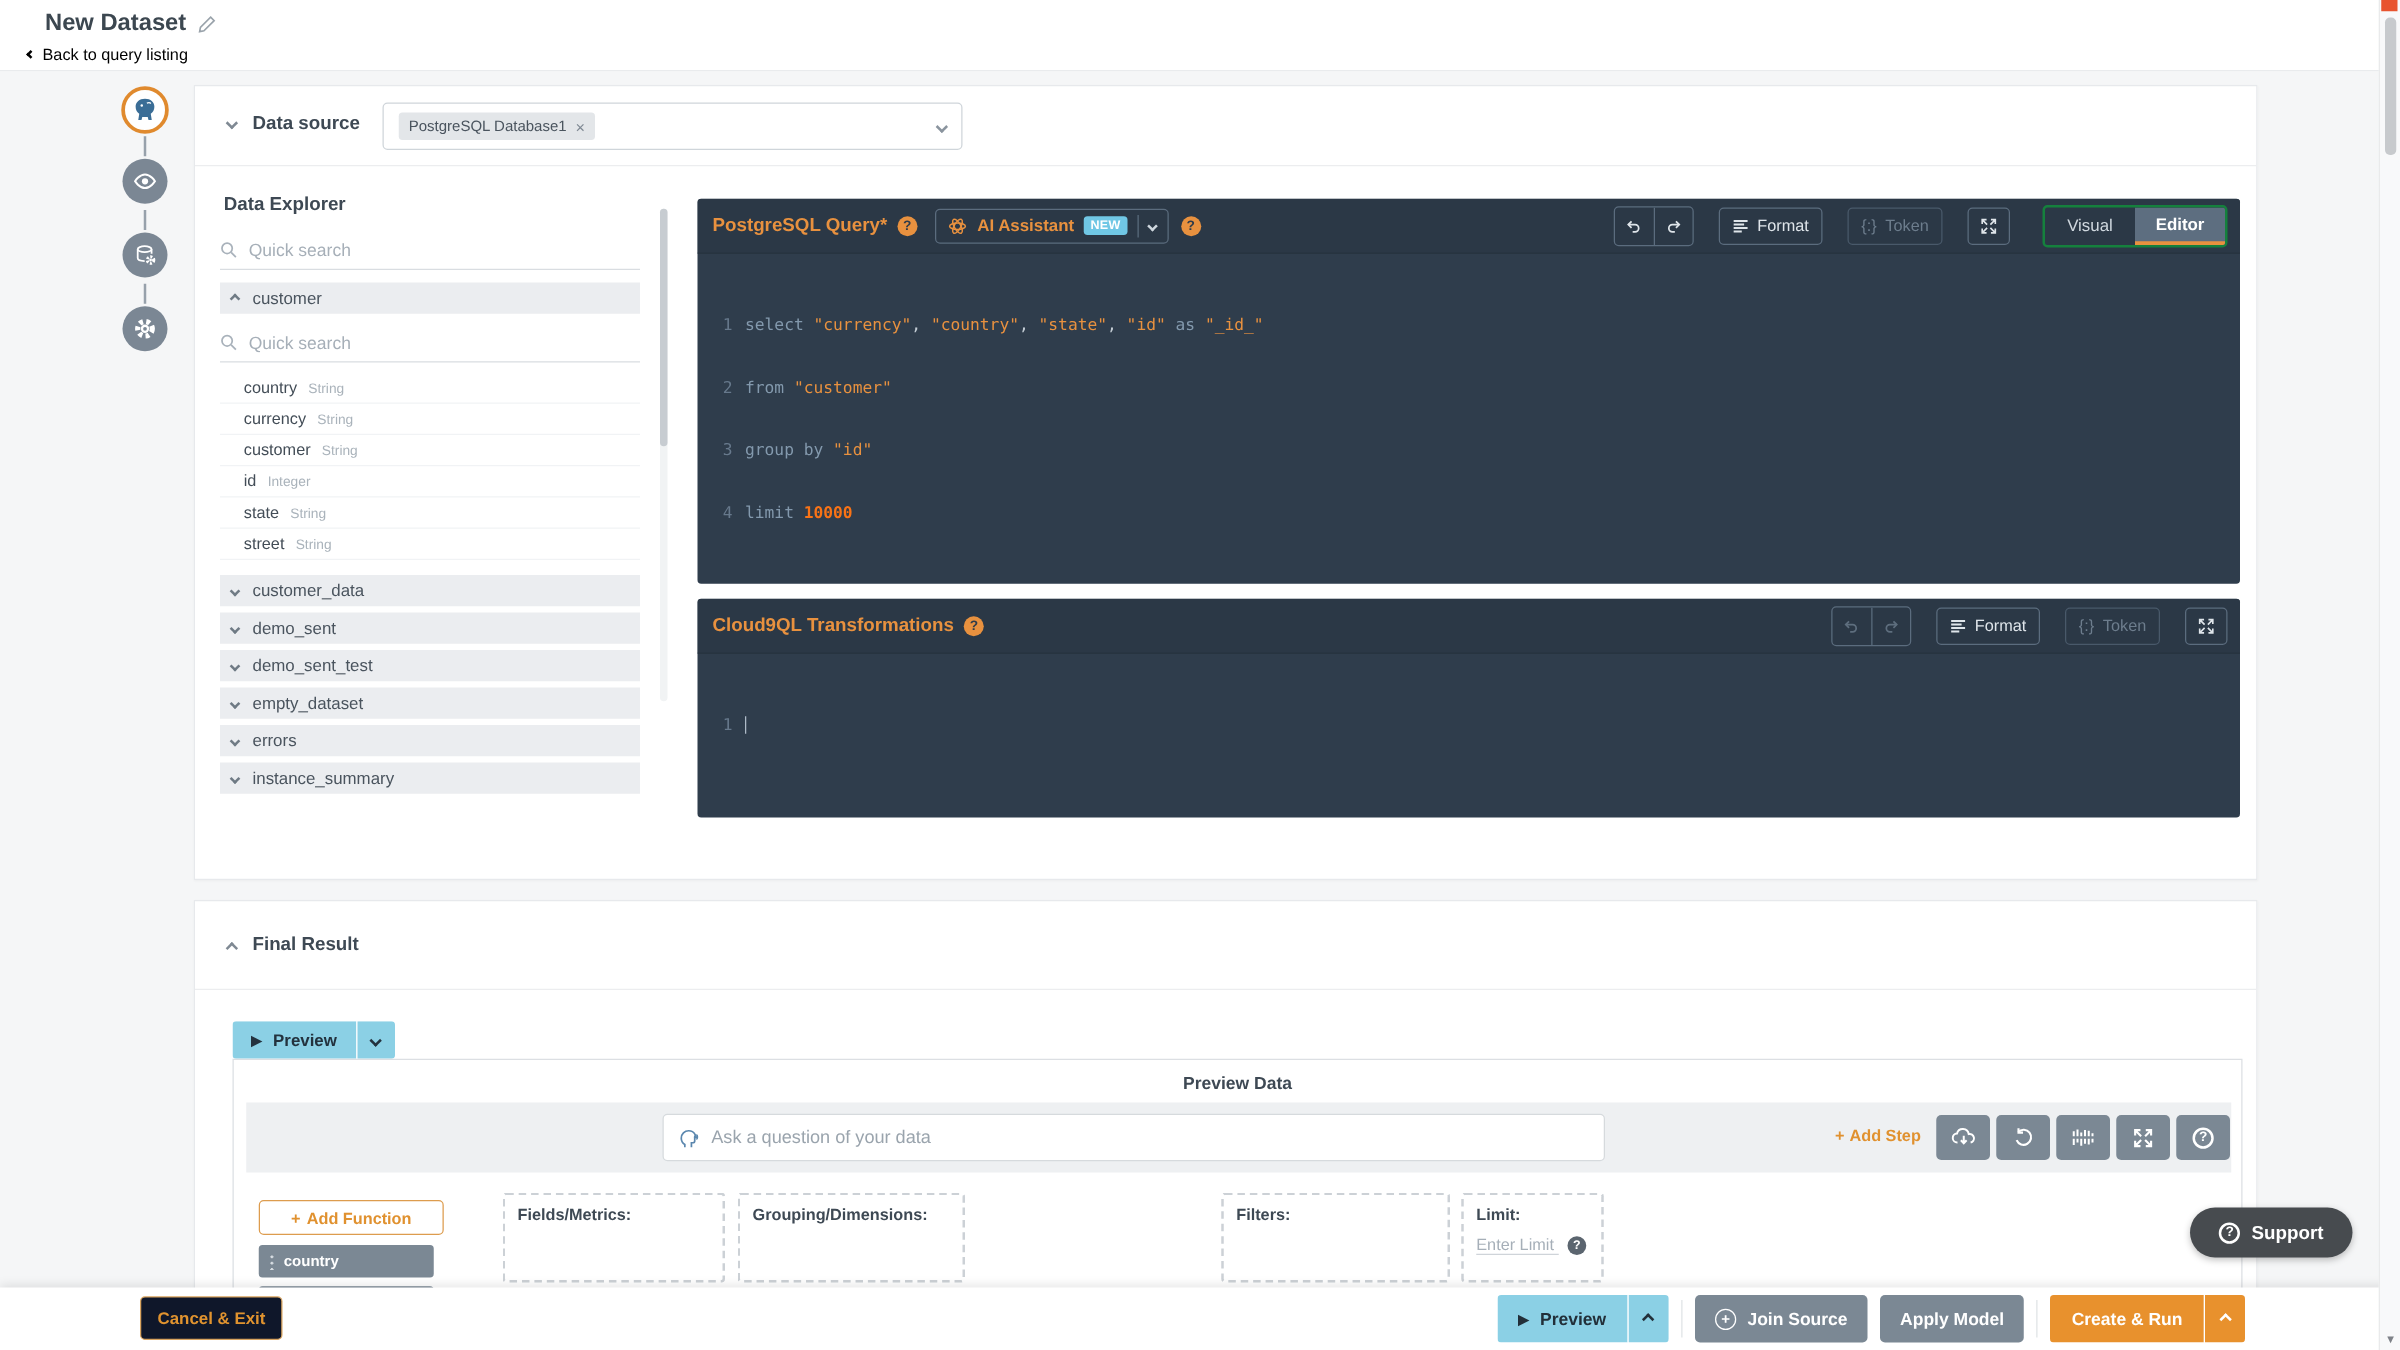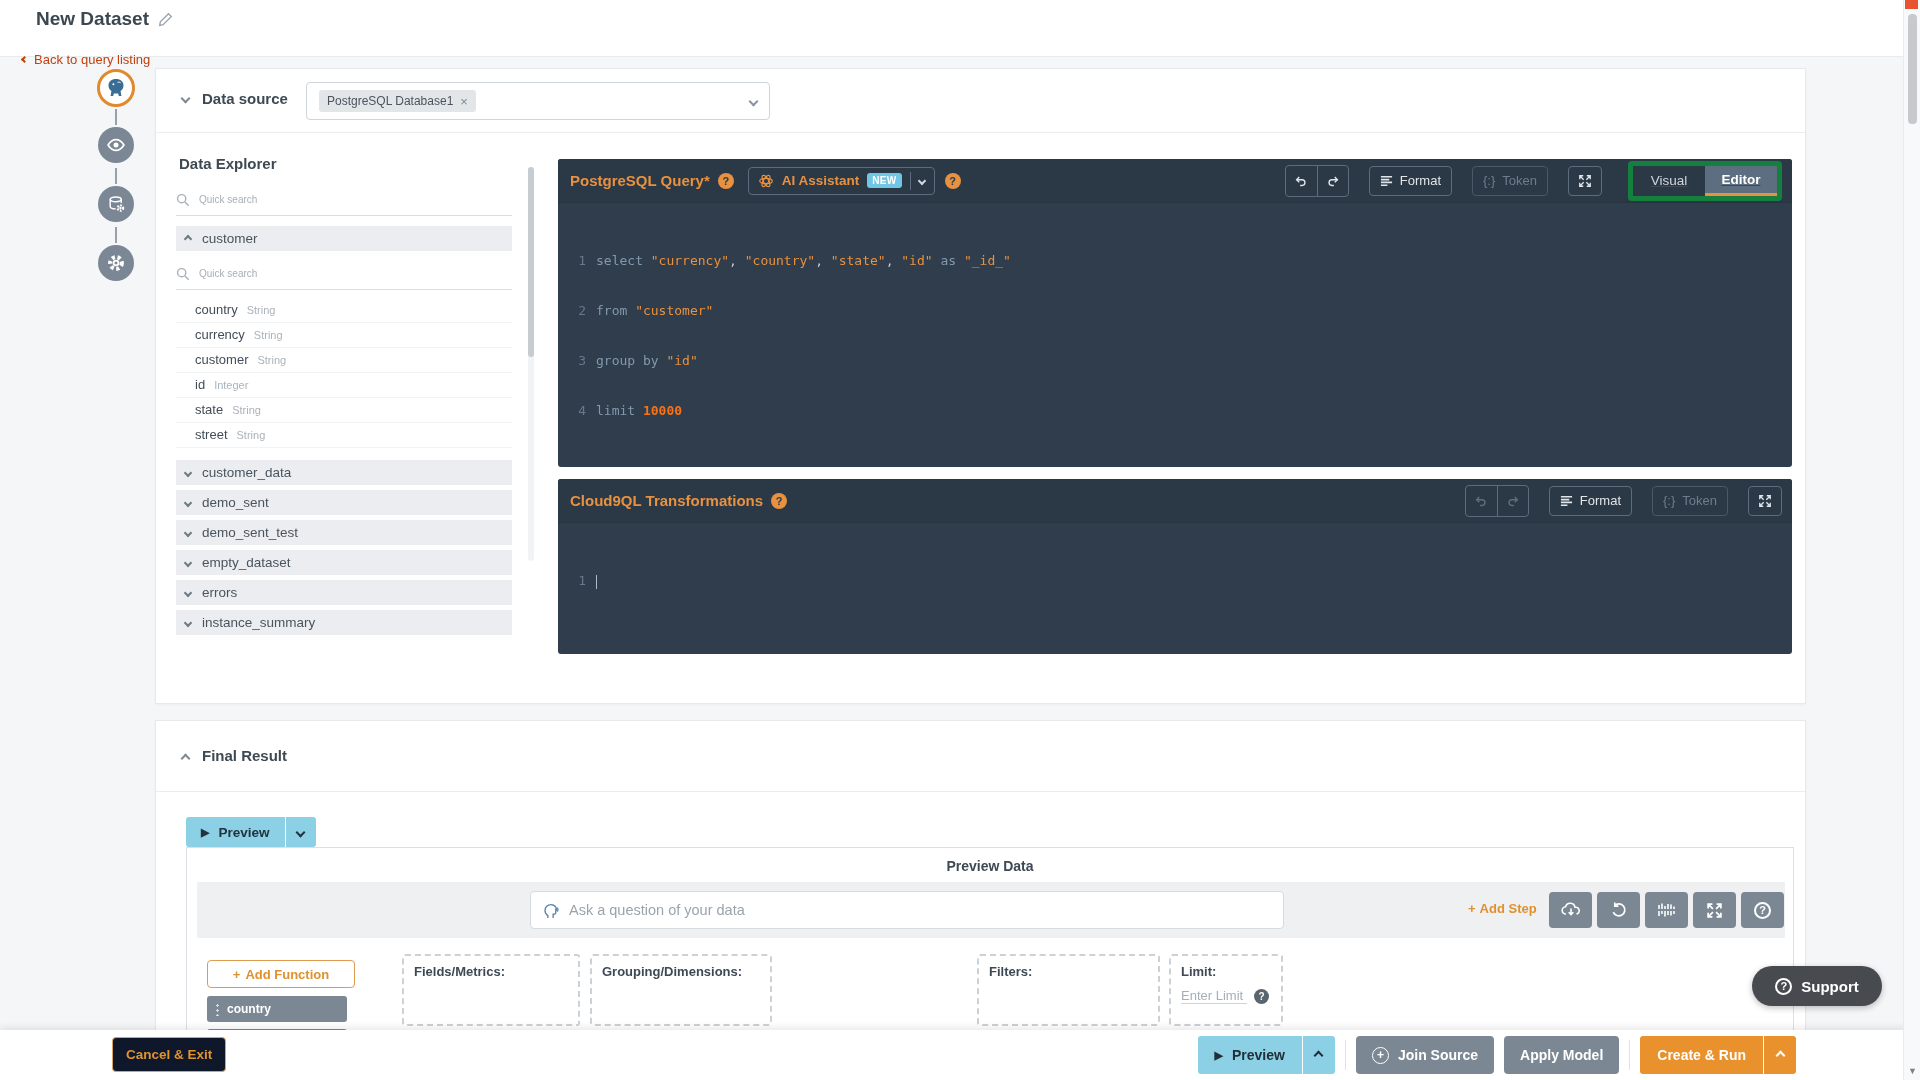--- a/index.html
+++ b/index.html
@@ -18,21 +18,21 @@
             align-items:center; justify-content:center; }
   .qring { display:inline-flex; width:17px; height:17px; border:2px solid currentColor;
            border-radius:50%; font-size:11px; font-weight:bold;
            align-items:center; justify-content:center; }
 
   
   #topbar { position:absolute; left:0; top:0; width:1920px; height:57px;
             background:#fff; border-bottom:1px solid #e9ebed; }
   #page-title { position:absolute; left:36px; top:8px; font-size:19px; font-weight:bold;
                 color:#3c4750; display:flex; align-items:center; gap:9px; }
-  #back-link { position:absolute; left:22px; top:52px; font-size:13px; color:#c2410c;
+  #back-link { position:absolute; left:22px; top:36px; font-size:13px; color:#000000;
                display:flex; align-items:center; gap:7px; cursor:pointer; }
   #back-link .chv { width:5px; height:5px; }
 
   
   .rail-circle { position:absolute; border-radius:50%; display:flex;
                  align-items:center; justify-content:center; }
   .rail-line { position:absolute; left:115px; width:2px; height:16px; background:#97a1ab; }
   #rail-source { left:97px; top:69px; width:38px; height:38px; background:#fff;
                  border:3px solid #e08a2e; }
   .rail-gray { width:36px; height:36px; background:#7b8794; }
@@ -50,21 +50,21 @@
   #ds-tag { background:#e3e6e9; border-radius:3px; font-size:12px; color:#4a545e;
             padding:4px 8px; display:flex; align-items:center; gap:7px; }
   #ds-tag .x { color:#7f8993; cursor:pointer; font-size:13px; line-height:1; }
   #ds-select .chv { margin-left:auto; color:#8a949e; }
 
   
   #explorer { position:absolute; left:20px; top:72px; width:356px; }
   #explorer-title { font-size:15px; font-weight:bold; margin:14px 0 0 3px; }
   .qsearch { display:flex; align-items:center; gap:9px; height:32px; width:336px;
              border-bottom:1px solid #d9dde1; margin-top:12px; }
-  .qsearch input { border:0; outline:0; background:transparent; font-size:10px;
+  .qsearch input { border:0; outline:0; background:transparent; font-size:14px;
                    font-family:inherit; color:#be185d; width:280px; }
   .qsearch input::placeholder { color:#a6afb8; }
   .tbl-row { width:336px; height:25px; background:#ebedf0; display:flex;
              align-items:center; gap:11px; padding-left:9px; font-size:13.5px;
              color:#4a545e; cursor:pointer; }
   .tbl-row .chv { width:6px; height:6px; color:#6f7a84; }
   #tbl-customer { margin-top:10px; }
   .fld-row { width:336px; height:25px; display:flex; align-items:baseline; gap:9px;
              padding-left:19px; border-bottom:1px solid #f1f3f5; cursor:grab;
              padding-top:4px; }
@@ -87,22 +87,22 @@
   .dtools { margin-left:auto; display:flex; align-items:center; gap:20px;justify-content:flex-end; }
   .dbtn { height:30px; border:1px solid #5b6c7e; border-radius:4px; color:#dfe5ea;
           display:flex; align-items:center; gap:7px; padding:0 10px; font-size:13px;
           cursor:pointer; background:transparent; }
   .dbtn.dim { color:#6d7d8d; border-color:#49596a; }
   .dgroup { display:flex; border:1px solid #5b6c7e; border-radius:4px; overflow:hidden; }
   .dgroup .half { width:31px; height:30px; display:flex; align-items:center;
                   justify-content:center; cursor:pointer; color:#dfe5ea; }
   .dgroup .half + .half { border-left:1px solid #5b6c7e; }
   .dgroup.dim .half { color:#5e6e7e; }
-  .toggle { display:flex; border:5px solid #15803d; border-radius:4px; overflow:hidden;
-            margin-left:6px;text-decoration:underline; }
+  .toggle { display:flex; border:2px solid #15803d; border-radius:4px; overflow:hidden;
+            margin-left:6px; }
   .toggle .opt { width:72px; height:30px; display:flex; align-items:center;
                  justify-content:center; font-size:13.5px; color:#cfd7de; cursor:pointer; }
   .toggle .opt.active { background:#5d6e80; color:#fff; font-weight:bold;
                         border-bottom:3px solid #e8913f; }
   #ai-btn { margin-left:14px; height:28px; border:1px solid #5b6c7e; border-radius:4px;
             display:flex; align-items:center; gap:8px; padding:0 9px; cursor:pointer; }
   #ai-btn .lbl { color:#e8913f; font-size:13.5px; font-weight:bold; }
   #ai-badge { background:#70c7e5; color:#fff; font-size:10px; font-weight:bold;
               padding:2px 5px; border-radius:3px; letter-spacing:.3px; }
   #ai-btn .sep { width:1px; height:18px; background:#5b6c7e; }

